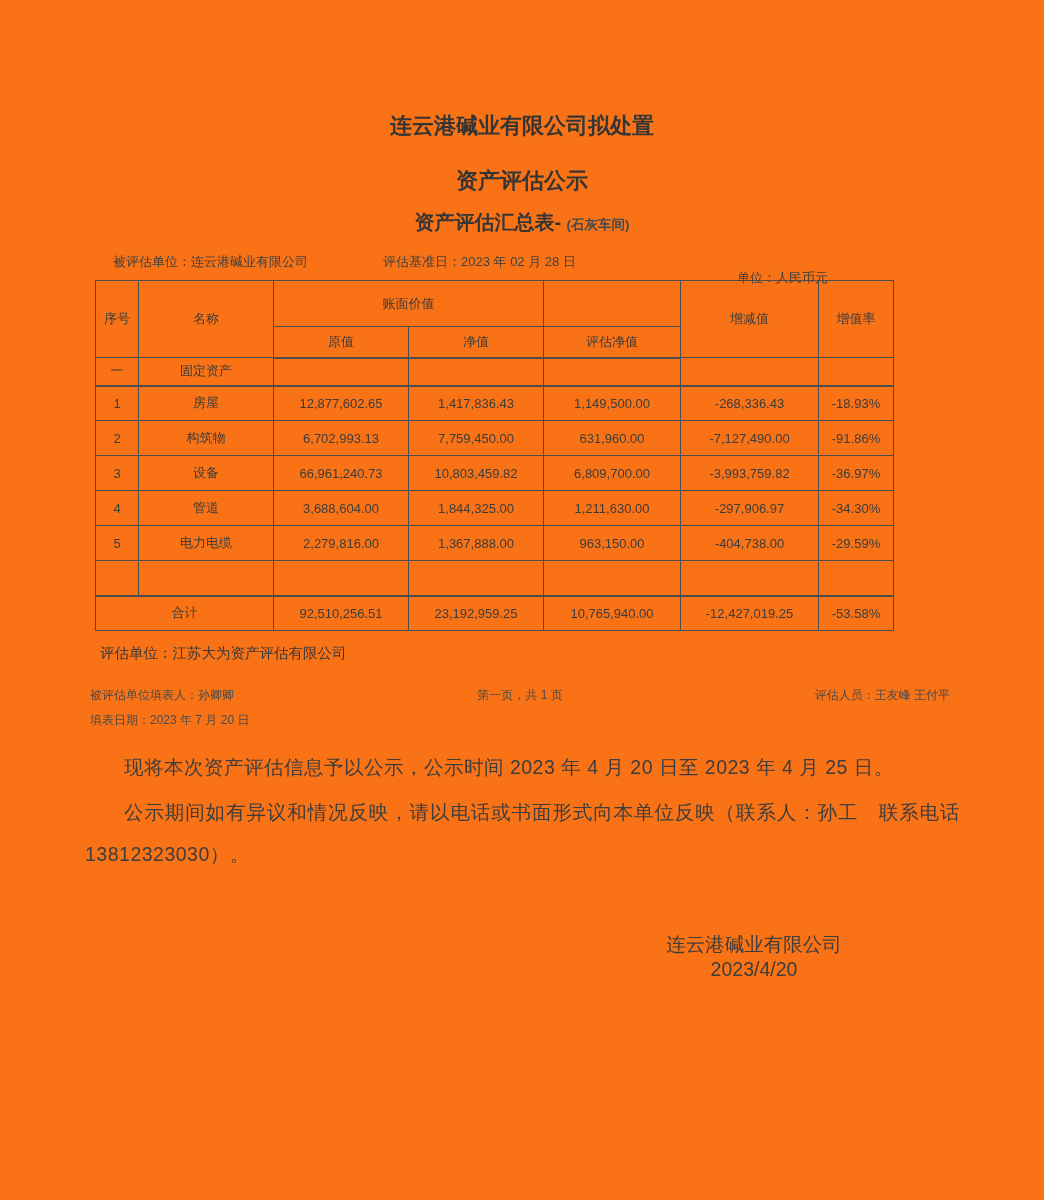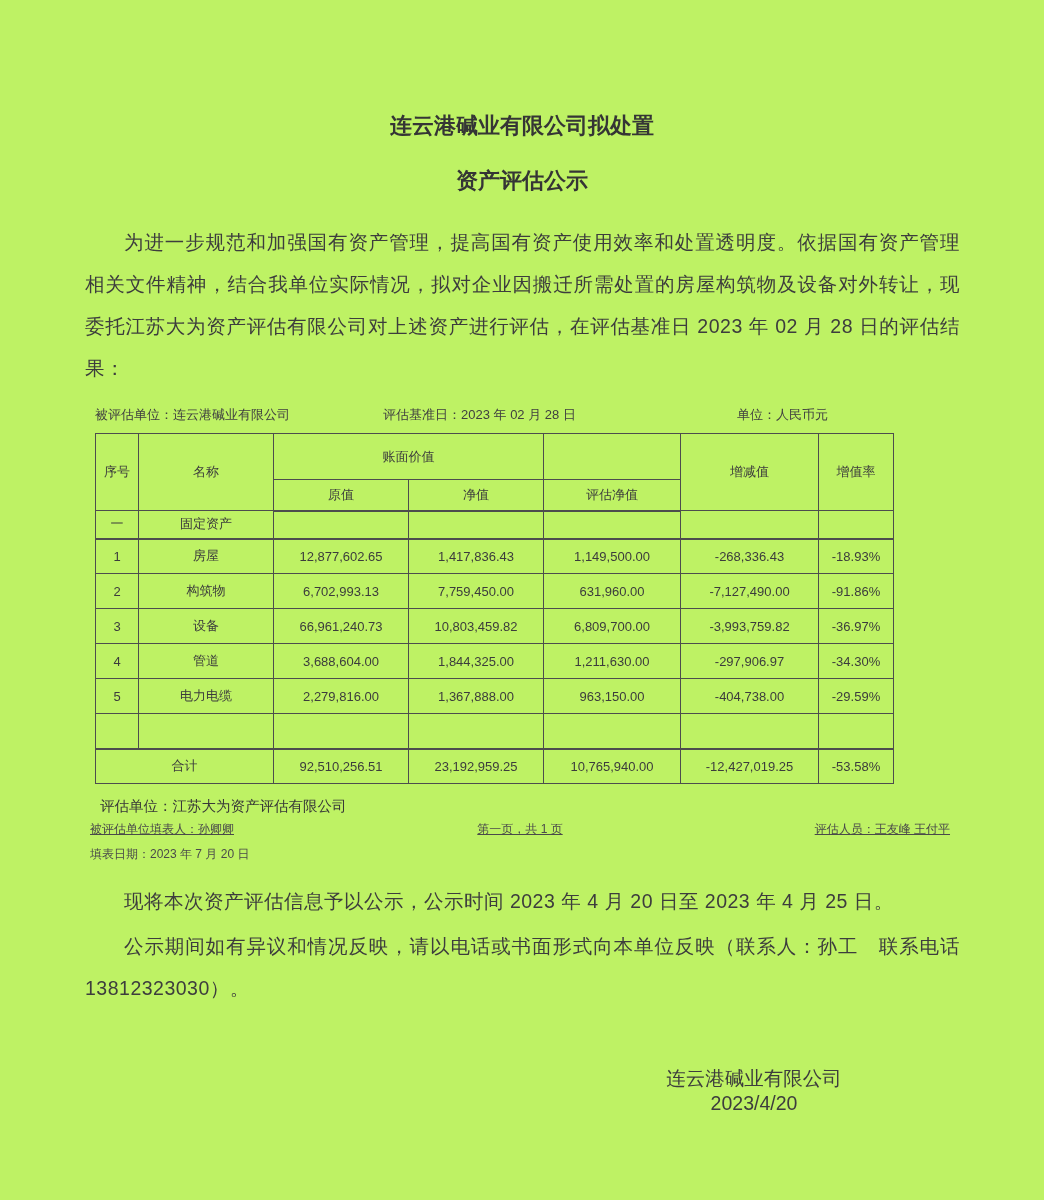--- a/index.html
+++ b/index.html
@@ -1,51 +1,51 @@
 <!DOCTYPE html>
 <html><head>
 <meta charset="utf-8">
 <style>
   * { margin:0; padding:0; box-sizing:border-box; }
   html,body { background:#ffffff; }
   .page {
-    width:1044px; height:1200px; background:#bef264; position:relative;
+    width:1044px; height:1200px; background:#f97316; position:relative;
     font-family:"Liberation Sans", sans-serif; color:#3a3a3a; overflow:hidden;
   }
   .doc-title { text-align:center; font-size:22px; font-weight:700; color:#353535; line-height:28px; }
   .doc-title.first { padding-top:112px; }
   .doc-title.second { margin-top:27px; }
   .intro {
     margin:26px 84px 0 85px; font-size:19.5px; line-height:42px;
     text-align:justify; text-indent:2em; color:#3d3d3d; letter-spacing:0.5px;
   }
   .table-title { text-align:center; margin-top:14px; font-size:20px; font-weight:700; color:#353535; }
   .table-title .note { font-size:13.5px; font-weight:600; color:#484848; }
   .table-meta { position:relative; height:18px; margin:17px 0 9px 95px; width:798px; font-size:13px; color:#404040; }
-  .table-meta .m-left   { position:absolute; left:0; top:0; }
+  .table-meta .m-left   { position:absolute; left:18px; top:0; }
   .table-meta .m-center { position:absolute; left:288px; top:0; }
-  .table-meta .m-right  { position:absolute; left:642px; top:0; }
+  .table-meta .m-right  { position:absolute; left:642px; top:16px; }
 
   table.summary { border-collapse:collapse; table-layout:fixed; width:798px; margin-left:95px; }
   table.summary td, table.summary th {
     border:1px solid #4d4d4d; font-size:13px; font-weight:400; color:#3c3c3c;
     text-align:center; vertical-align:middle; padding:0 4px; overflow:hidden; white-space:nowrap;
   }
   tr.hdr1 td { height:46px; }
   tr.hdr2 td { height:31px; border-bottom-width:2px; }
   tr.cat  td { height:28px; border-bottom-width:2px; }
   tr.data td { height:35px; }
   tr.blank td { height:35px; }
   tr.total td { height:35px; border-top-width:2px; }
   td.name-cell { text-align:left; padding-left:10px; }
   td.cat-name { font-weight:700; text-align:center; color:#333; }
   td.cat-seq { font-weight:700; }
 
   .appraiser-line { margin:13px 0 0 100px; font-size:14.5px; color:#383838; }
-  .foot-meta { display:flex; margin:5px 30px 0 90px; width:860px; font-size:12px; color:#4a4a4a;text-decoration:underline; }
+  .foot-meta { display:flex; margin:24px 30px 0 90px; width:860px; font-size:12px; color:#4a4a4a; }
   .foot-meta .f-left   { flex:1; text-align:left; }
   .foot-meta .f-center { flex:1; text-align:center; }
   .foot-meta .f-right  { flex:1; text-align:right; }
   .fill-date { margin:8px 0 0 90px; font-size:12px; color:#4a4a4a; }
 
   .closing-p {
     margin:17px 84px 0 85px; font-size:19.5px; line-height:42px;
     text-align:justify; text-indent:2em; color:#3d3d3d; letter-spacing:0.5px;
   }
   .closing-p.second { margin-top:3px; }
@@ -53,22 +53,25 @@
   .signature .sig-date { }
 </style>
 </head>
 <body>
 
 <div class="page">
 
   <div class="doc-title first">连云港碱业有限公司拟处置</div>
   <div class="doc-title second">资产评估公示</div>
 
-  <p class="intro">为进一步规范和加强国有资产管理，提高国有资产使用效率和处置透明度。依据国有资产管理相关文件精神，结合我单位实际情况，拟对企业因搬迁所需处置的房屋构筑物及设备对外转让，现委托江苏大为资产评估有限公司对上述资产进行评估，在评估基准日 2023 年 02 月 28 日的评估结果：</p>
 
+  <div class="table-title">
+    <span>资产评估汇总表-</span>
+    <span class="note">(石灰车间)</span>
+  </div>
 
   <div class="table-meta">
     <span class="m-left">被评估单位：连云港碱业有限公司</span>
     <span class="m-center">评估基准日：2023 年 02 月 28 日</span>
     <span class="m-right">单位：人民币元</span>
   </div>
 
   <table class="summary">
     <colgroup>
       <col style="width:43px">

